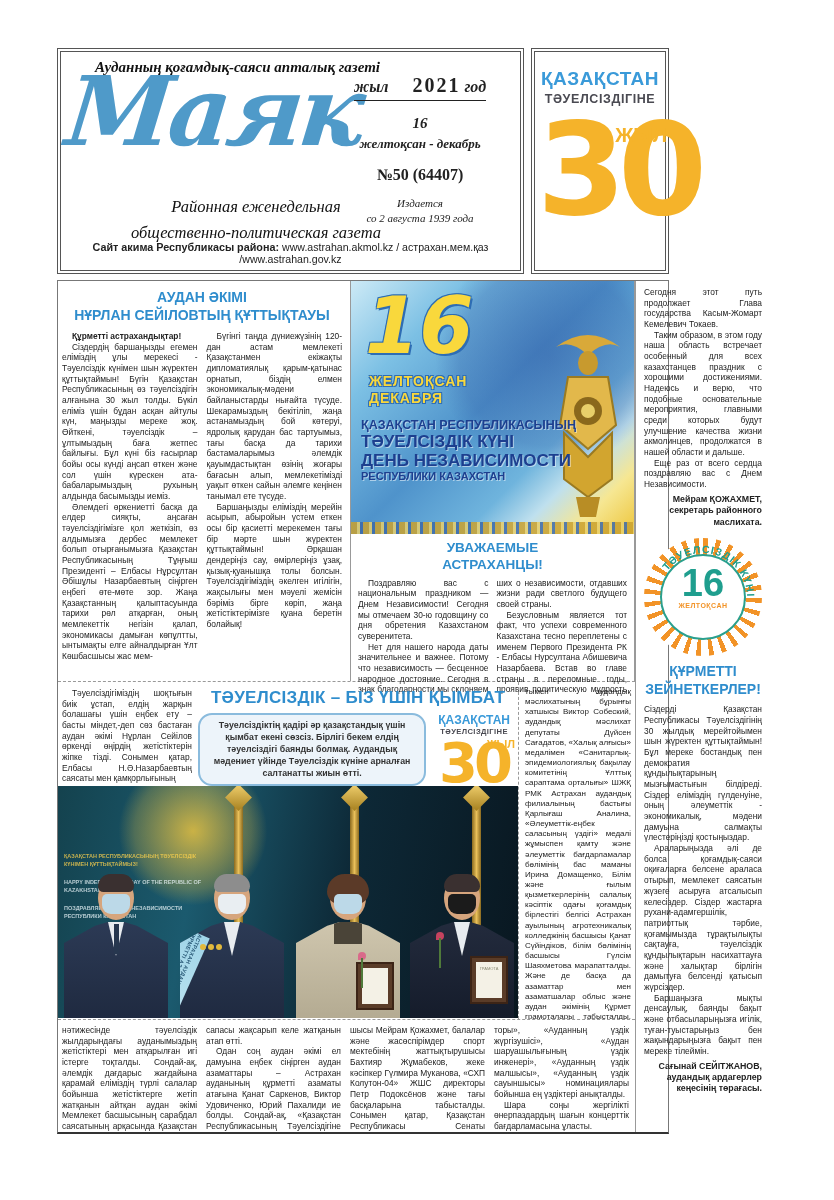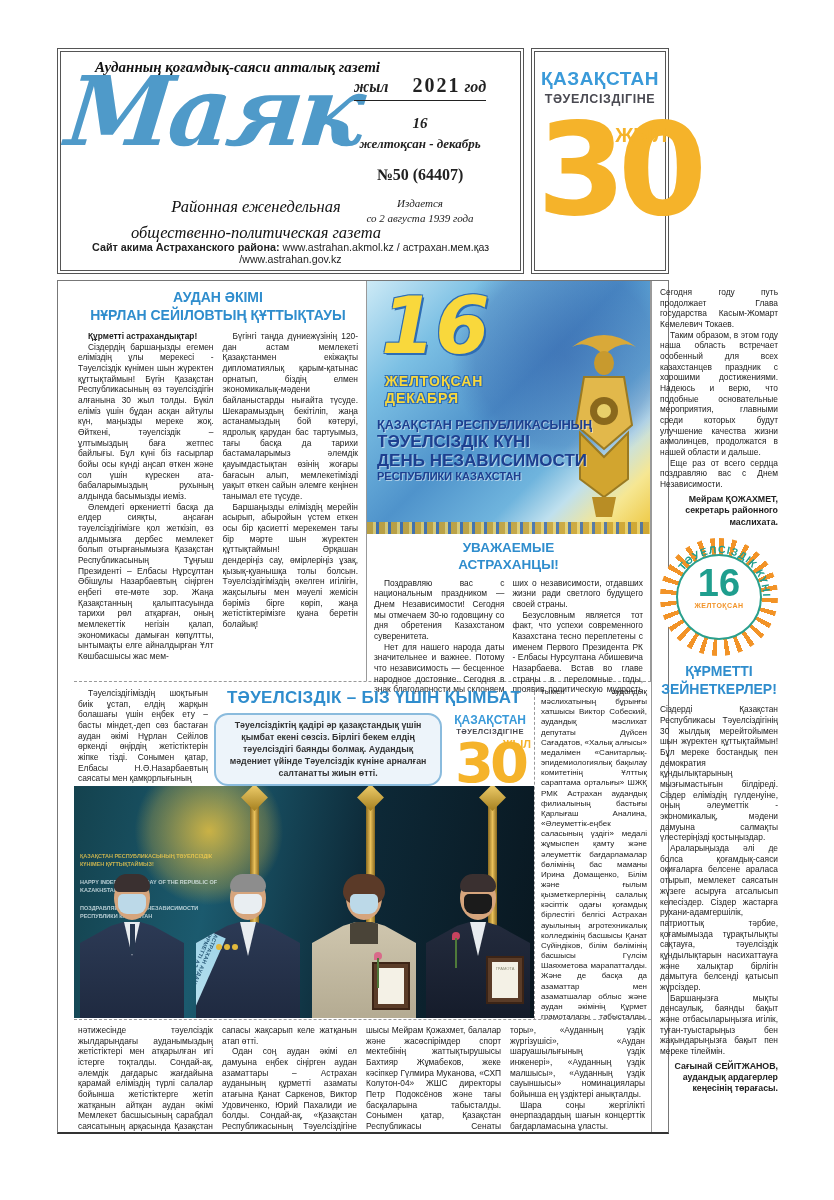--- a/index.html
+++ b/index.html
@@ -43,21 +43,21 @@
   .mini30{display:flex;flex-direction:column;align-items:center;width:92px;}
   .mini30 .l1{color:#3a9ad9;font-weight:bold;font-size:12px;}
   .mini30 .l2{color:#4a4a52;font-weight:bold;font-size:7.6px;letter-spacing:.4px;}
   .mini30 .b3{position:relative;width:70px;height:54px;}
   .mini30 .num{position:absolute;left:0;top:-6px;font-size:56px;font-weight:bold;color:#f5b32a;
                letter-spacing:-4px;font-family:"DejaVu Sans",sans-serif;}
   .mini30 .word{position:absolute;right:-6px;top:2px;color:#f5b32a;font-weight:bold;font-size:11px;}
 
   
   .content{margin-top:6px;border:1px solid #777;border-bottom:2px solid #333;display:flex;
-           height:854px;box-sizing:border-box;background:#fff;padding-left:16px;}
+           height:854px;box-sizing:border-box;background:#fff;}
   .main-col{width:577px;box-sizing:border-box;}
   .side-col{width:143px;border-left:1px solid #999;padding:6px 7px 0 8px;box-sizing:border-box;}
 
   .bodytxt{font-size:8.4px;line-height:1.27;text-align:justify;}
   .bodytxt p{margin:0;text-indent:10px;}
   .bodytxt p.nb{text-indent:0;}
   .sal{font-weight:bold;}
 
   
   .top-sec{display:flex;height:400px;}
@@ -187,21 +187,21 @@
             <div class="published">
               <span>Издается</span><br>
               <span>со 2 августа 1939 года</span>
             </div>
           </div>
           <div class="subtitle">
             <span>Районная еженедельная</span><br>
             <span>общественно-политическая газета</span>
           </div>
           <div class="siteline">
-            <b>Сайт акима Астраханского района:</b>
+            <b>Сайт акима Республикасы района:</b>
             <span>www.astrahan.akmol.kz / астрахан.мем.қаз /www.astrahan.gov.kz</span>
           </div>
         </div>
       </div>
 
       <div class="dbl anniv-box">
         <div class="dbl-in">
           <div class="anniv">
             <div class="l1">ҚАЗАҚСТАН</div>
             <div class="l2">ТӘУЕЛСІЗДІГІНЕ</div>
@@ -386,21 +386,21 @@
           </div>
           <div class="c">
             <p class="nb">торы», «Ауданның үздік жүргізушісі», «Аудан шаруашылығының үздік инженері», «Ауданның үздік малшысы», «Ауданның үздік сауыншысы» номинациялары бойынша ең үздіктері анықталды.</p>
             <p>Шара соңы жергілікті өнерпаздардың шағын концерттік бағдарламасына ұласты.</p>
 
           </div>
         </div>
       </div>
 
       <div class="side-col bodytxt">
-        <p class="nb">Сегодня году путь продолжает Глава государства Касым-Жомарт Кемелевич Токаев.</p>
+        <p class="nb">Сегодня этот путь продолжает Глава государства Касым-Жомарт Кемелевич Токаев.</p>
         <p>Таким образом, в этом году наша область встречает особенный для всех казахстанцев праздник с хорошими достижениями. Надеюсь и верю, что подобные основательные мероприятия, главными среди которых будут улучшение качества жизни акмолинцев, продолжатся в нашей области и дальше.</p>
         <p>Еще раз от всего сердца поздравляю вас с Днем Независимости.</p>
         <div class="sig">
           <span>Мейрам ҚОЖАХМЕТ,</span><br>
           <span>секретарь районного маслихата.</span>
         </div>
 
         <div class="sun-wrap">
           <div class="sun">
             <div class="in"></div>

